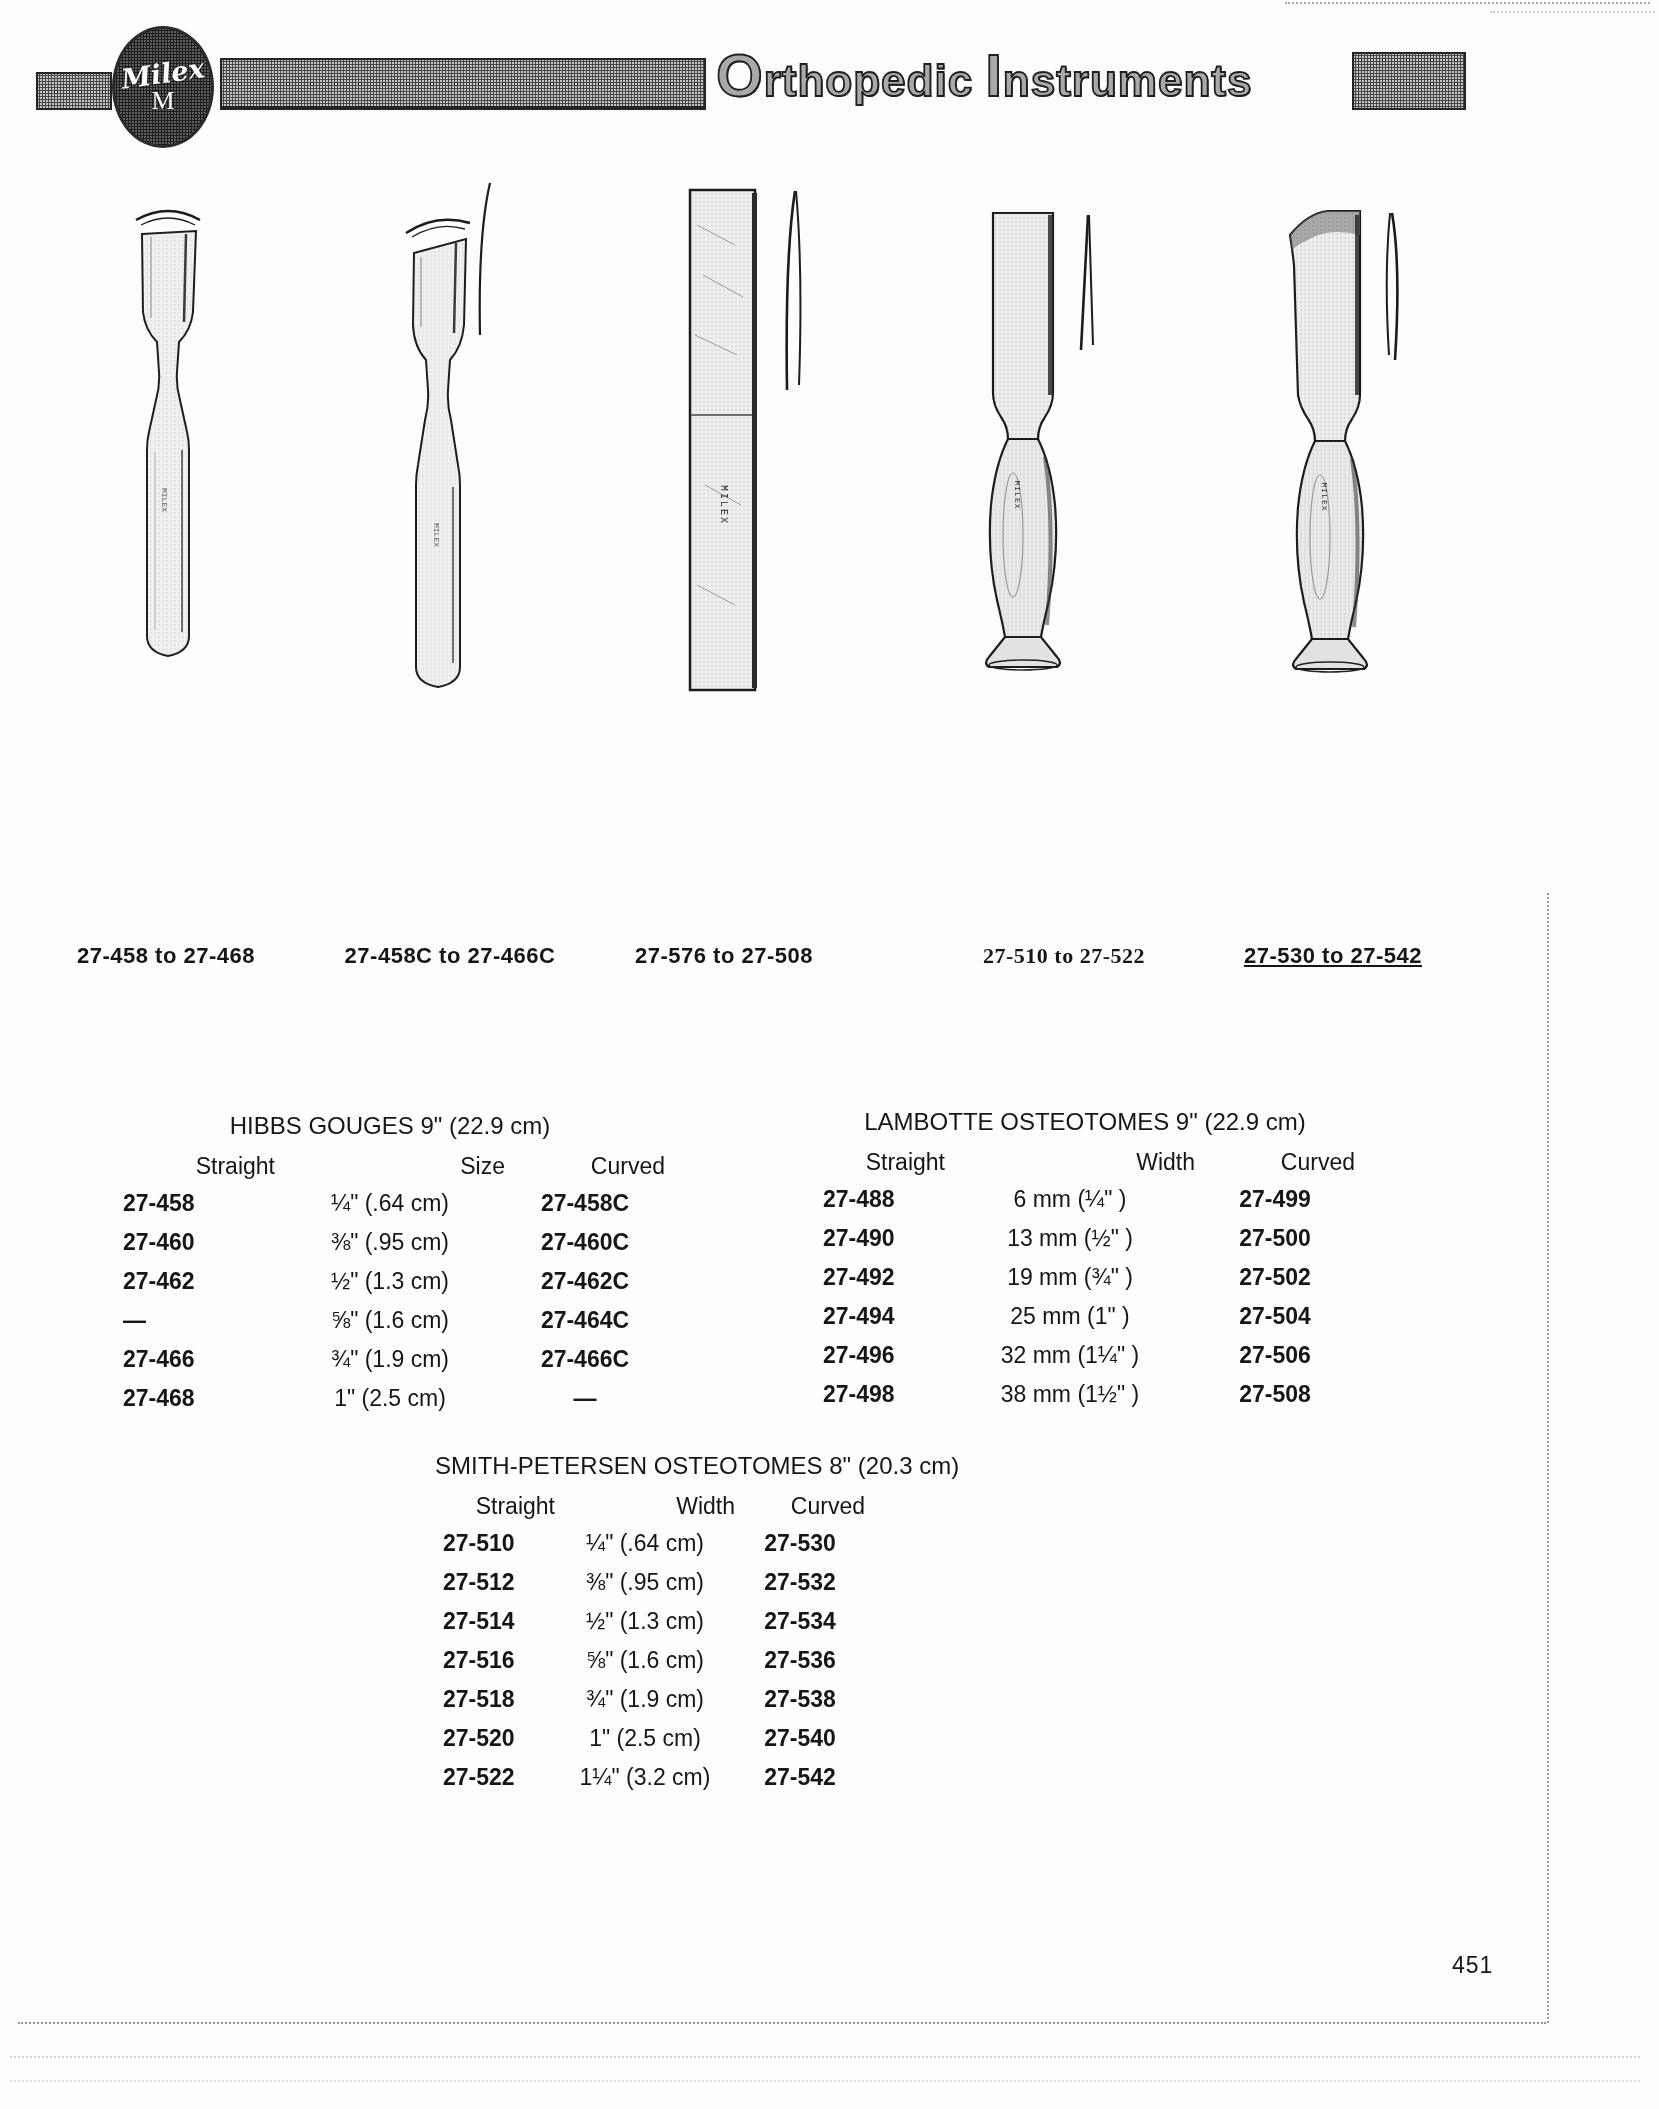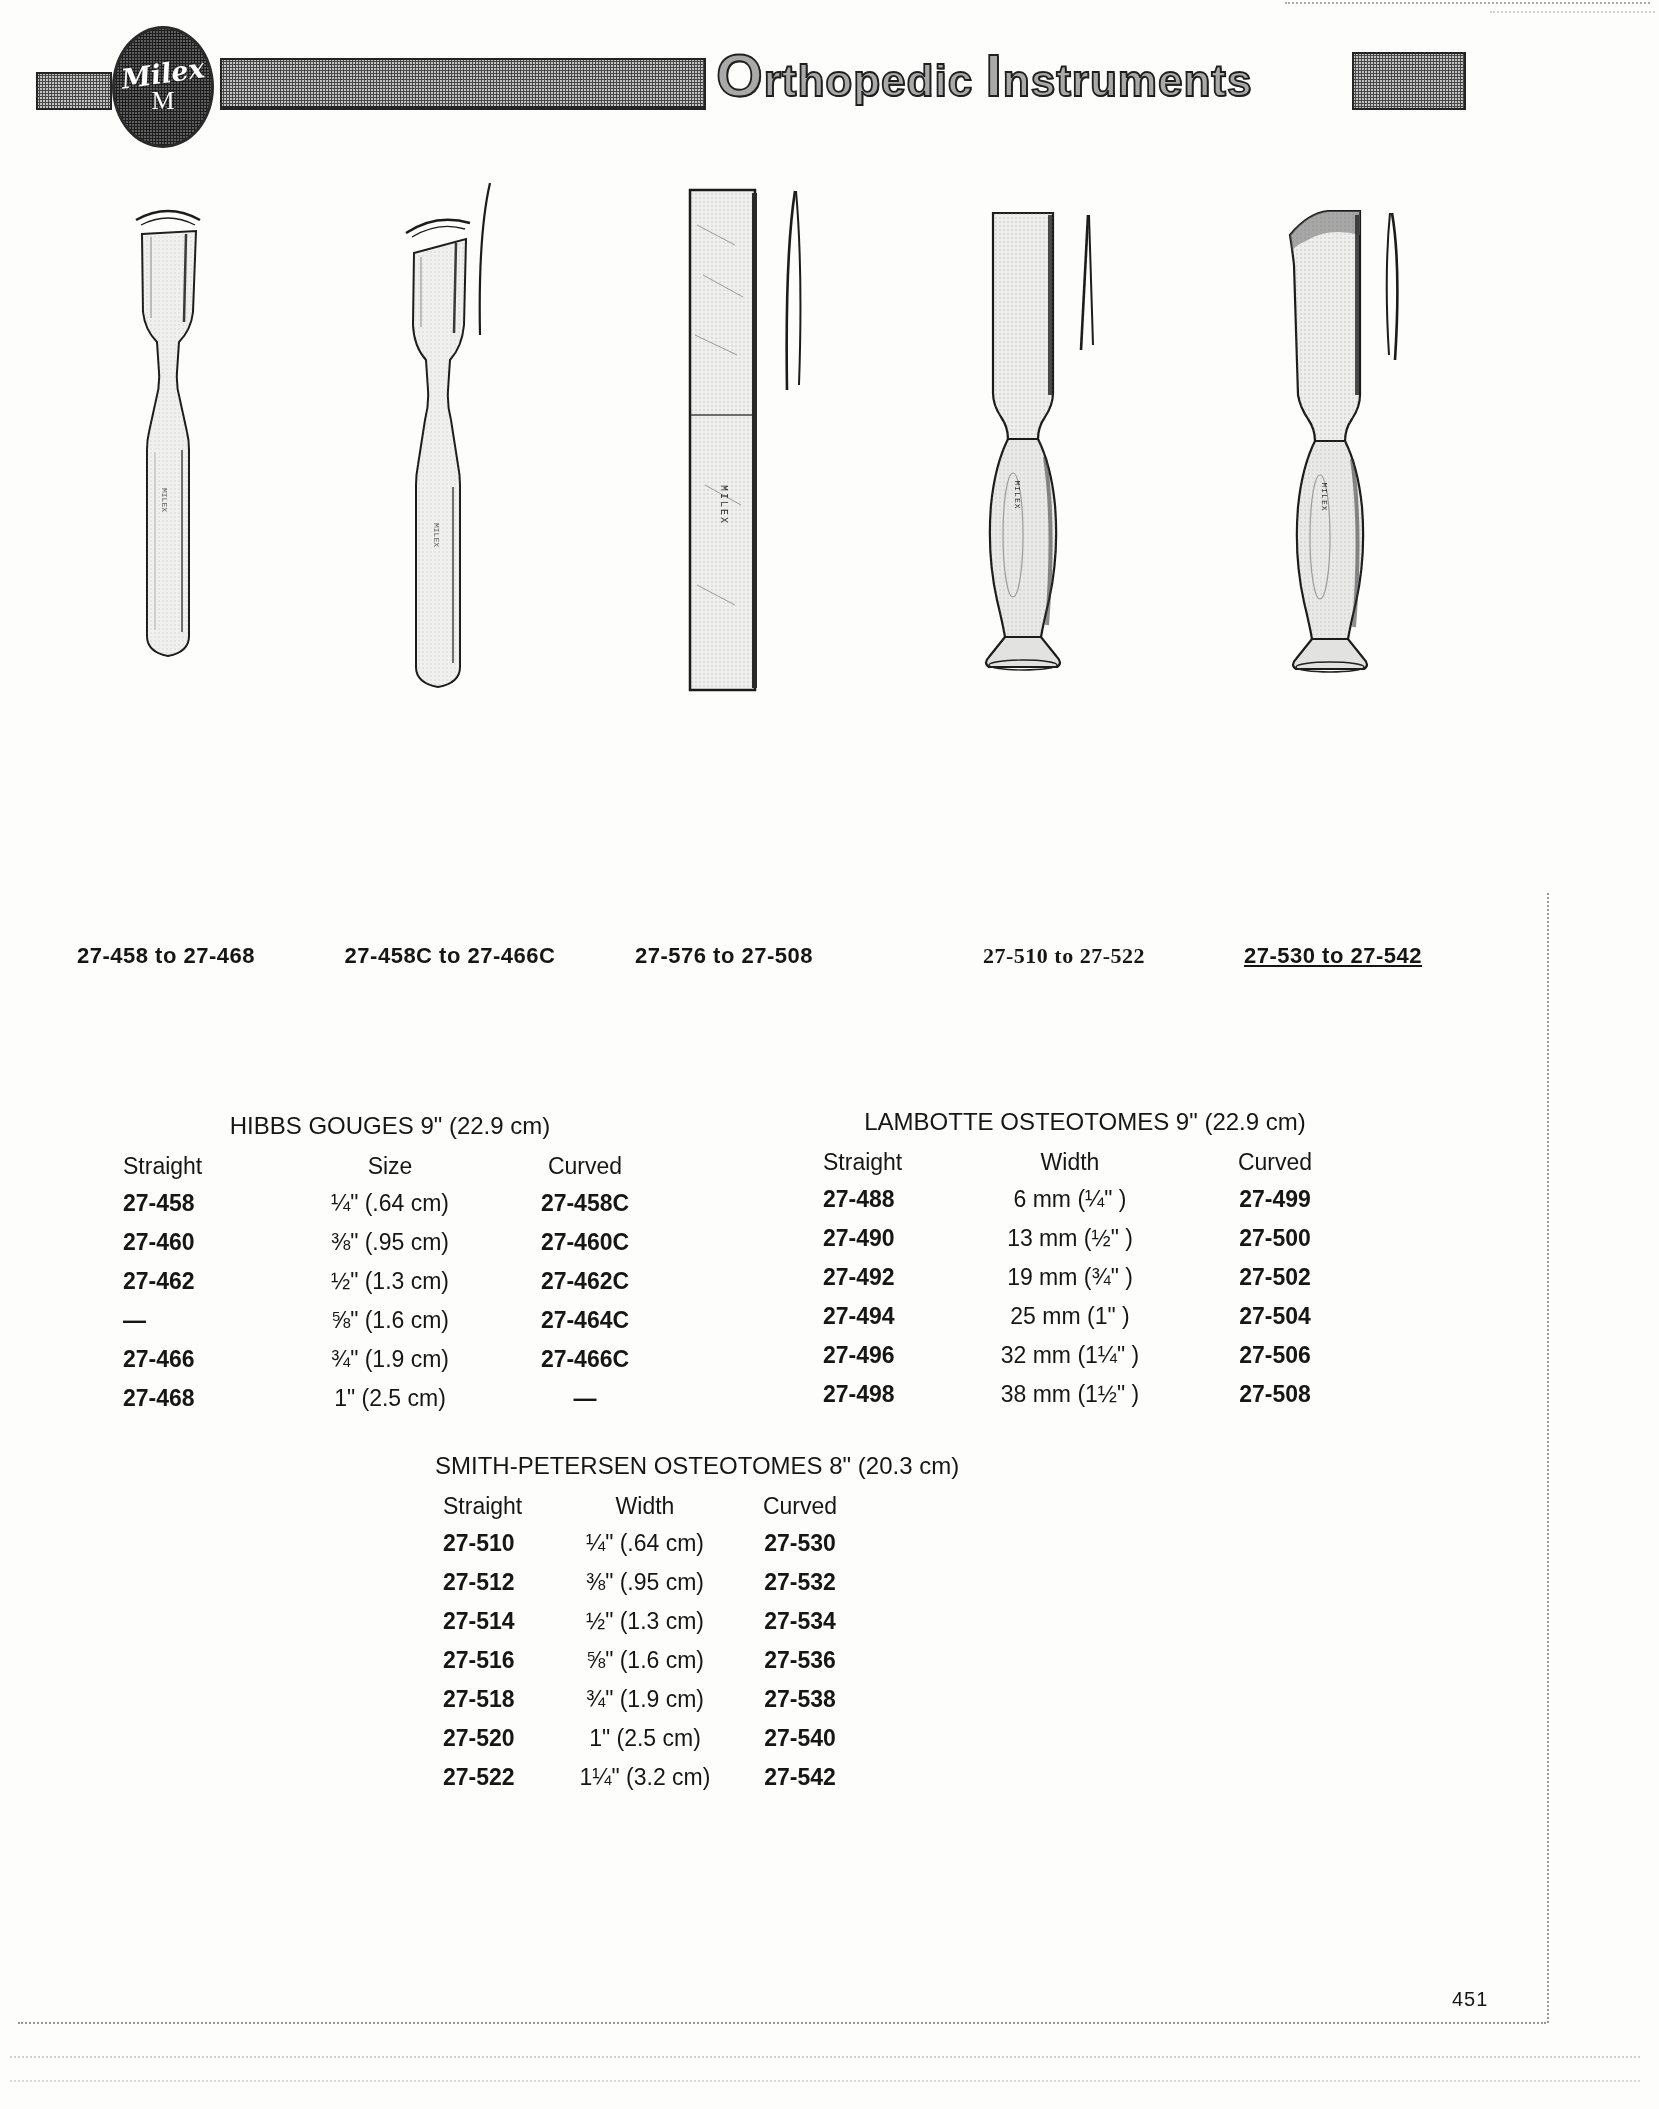--- a/index.html
+++ b/index.html
@@ -54,35 +54,35 @@
   }
   #label-0{left:166px;} #label-1{left:450px;} #label-2{left:724px;}
   #label-3{left:1064px;font-family:Liberation Serif, serif;} #label-4{left:1333px;text-decoration:underline;}
   
   .cat-table{position:absolute;}
   .t-title{
     margin:0 0 8px 0; font-size:24px; font-weight:normal; text-align:center;
     white-space:nowrap;
   }
   .t-head,.t-body{display:grid;}
-  .t-head > div{font-size:23px; line-height:36px;}
+  .t-head > div{font-size:23px; line-height:36px;text-align:right;}
   .t-body > div{font-size:23px; line-height:39px;}
   .t-body > .bold{font-weight:bold;}
   .c0{text-align:left; padding-left:8px;}
   .c1{text-align:center;}
   .c2{text-align:center;}
   #table-hibbs{left:115px; top:1112px; width:550px;}
   #table-hibbs .t-head, #table-hibbs .t-body{grid-template-columns:160px 230px 160px;}
   #table-lambotte{left:815px; top:1108px; width:540px;}
   #table-lambotte .t-head, #table-lambotte .t-body{grid-template-columns:130px 250px 160px;}
   #table-sp{left:435px; top:1452px; width:430px;}
   #table-sp .t-head, #table-sp .t-body{grid-template-columns:120px 180px 130px;}
   
   #page-number{
-    position:absolute; left:1452px; top:1952px; font-size:20px; letter-spacing:1px;margin-top:36px;
+    position:absolute; left:1452px; top:1952px; font-size:23px; letter-spacing:1px;
   }
   .dotline{position:absolute; border:0;}
   #dots-top-a{left:1285px; top:2px; width:365px; border-top:2px dotted #6a6a6a; opacity:.55;}
   #dots-top-b{left:1490px; top:11px; width:165px; border-top:2px dotted #8a8a8a; opacity:.4;}
   #dots-right-v{left:1547px; top:893px; height:1130px; border-left:2px dotted #555; opacity:.6;}
   #dots-bottom-a{left:18px; top:2022px; width:1528px; border-top:2px dotted #555; opacity:.6;}
   #dots-bottom-b{left:10px; top:2056px; width:1630px; border-top:2px dotted #777; opacity:.32;}
   #dots-bottom-c{left:10px; top:2080px; width:1630px; border-top:2px dotted #777; opacity:.25;}
   svg text{font-family:"Liberation Mono", monospace;}
 </style>

